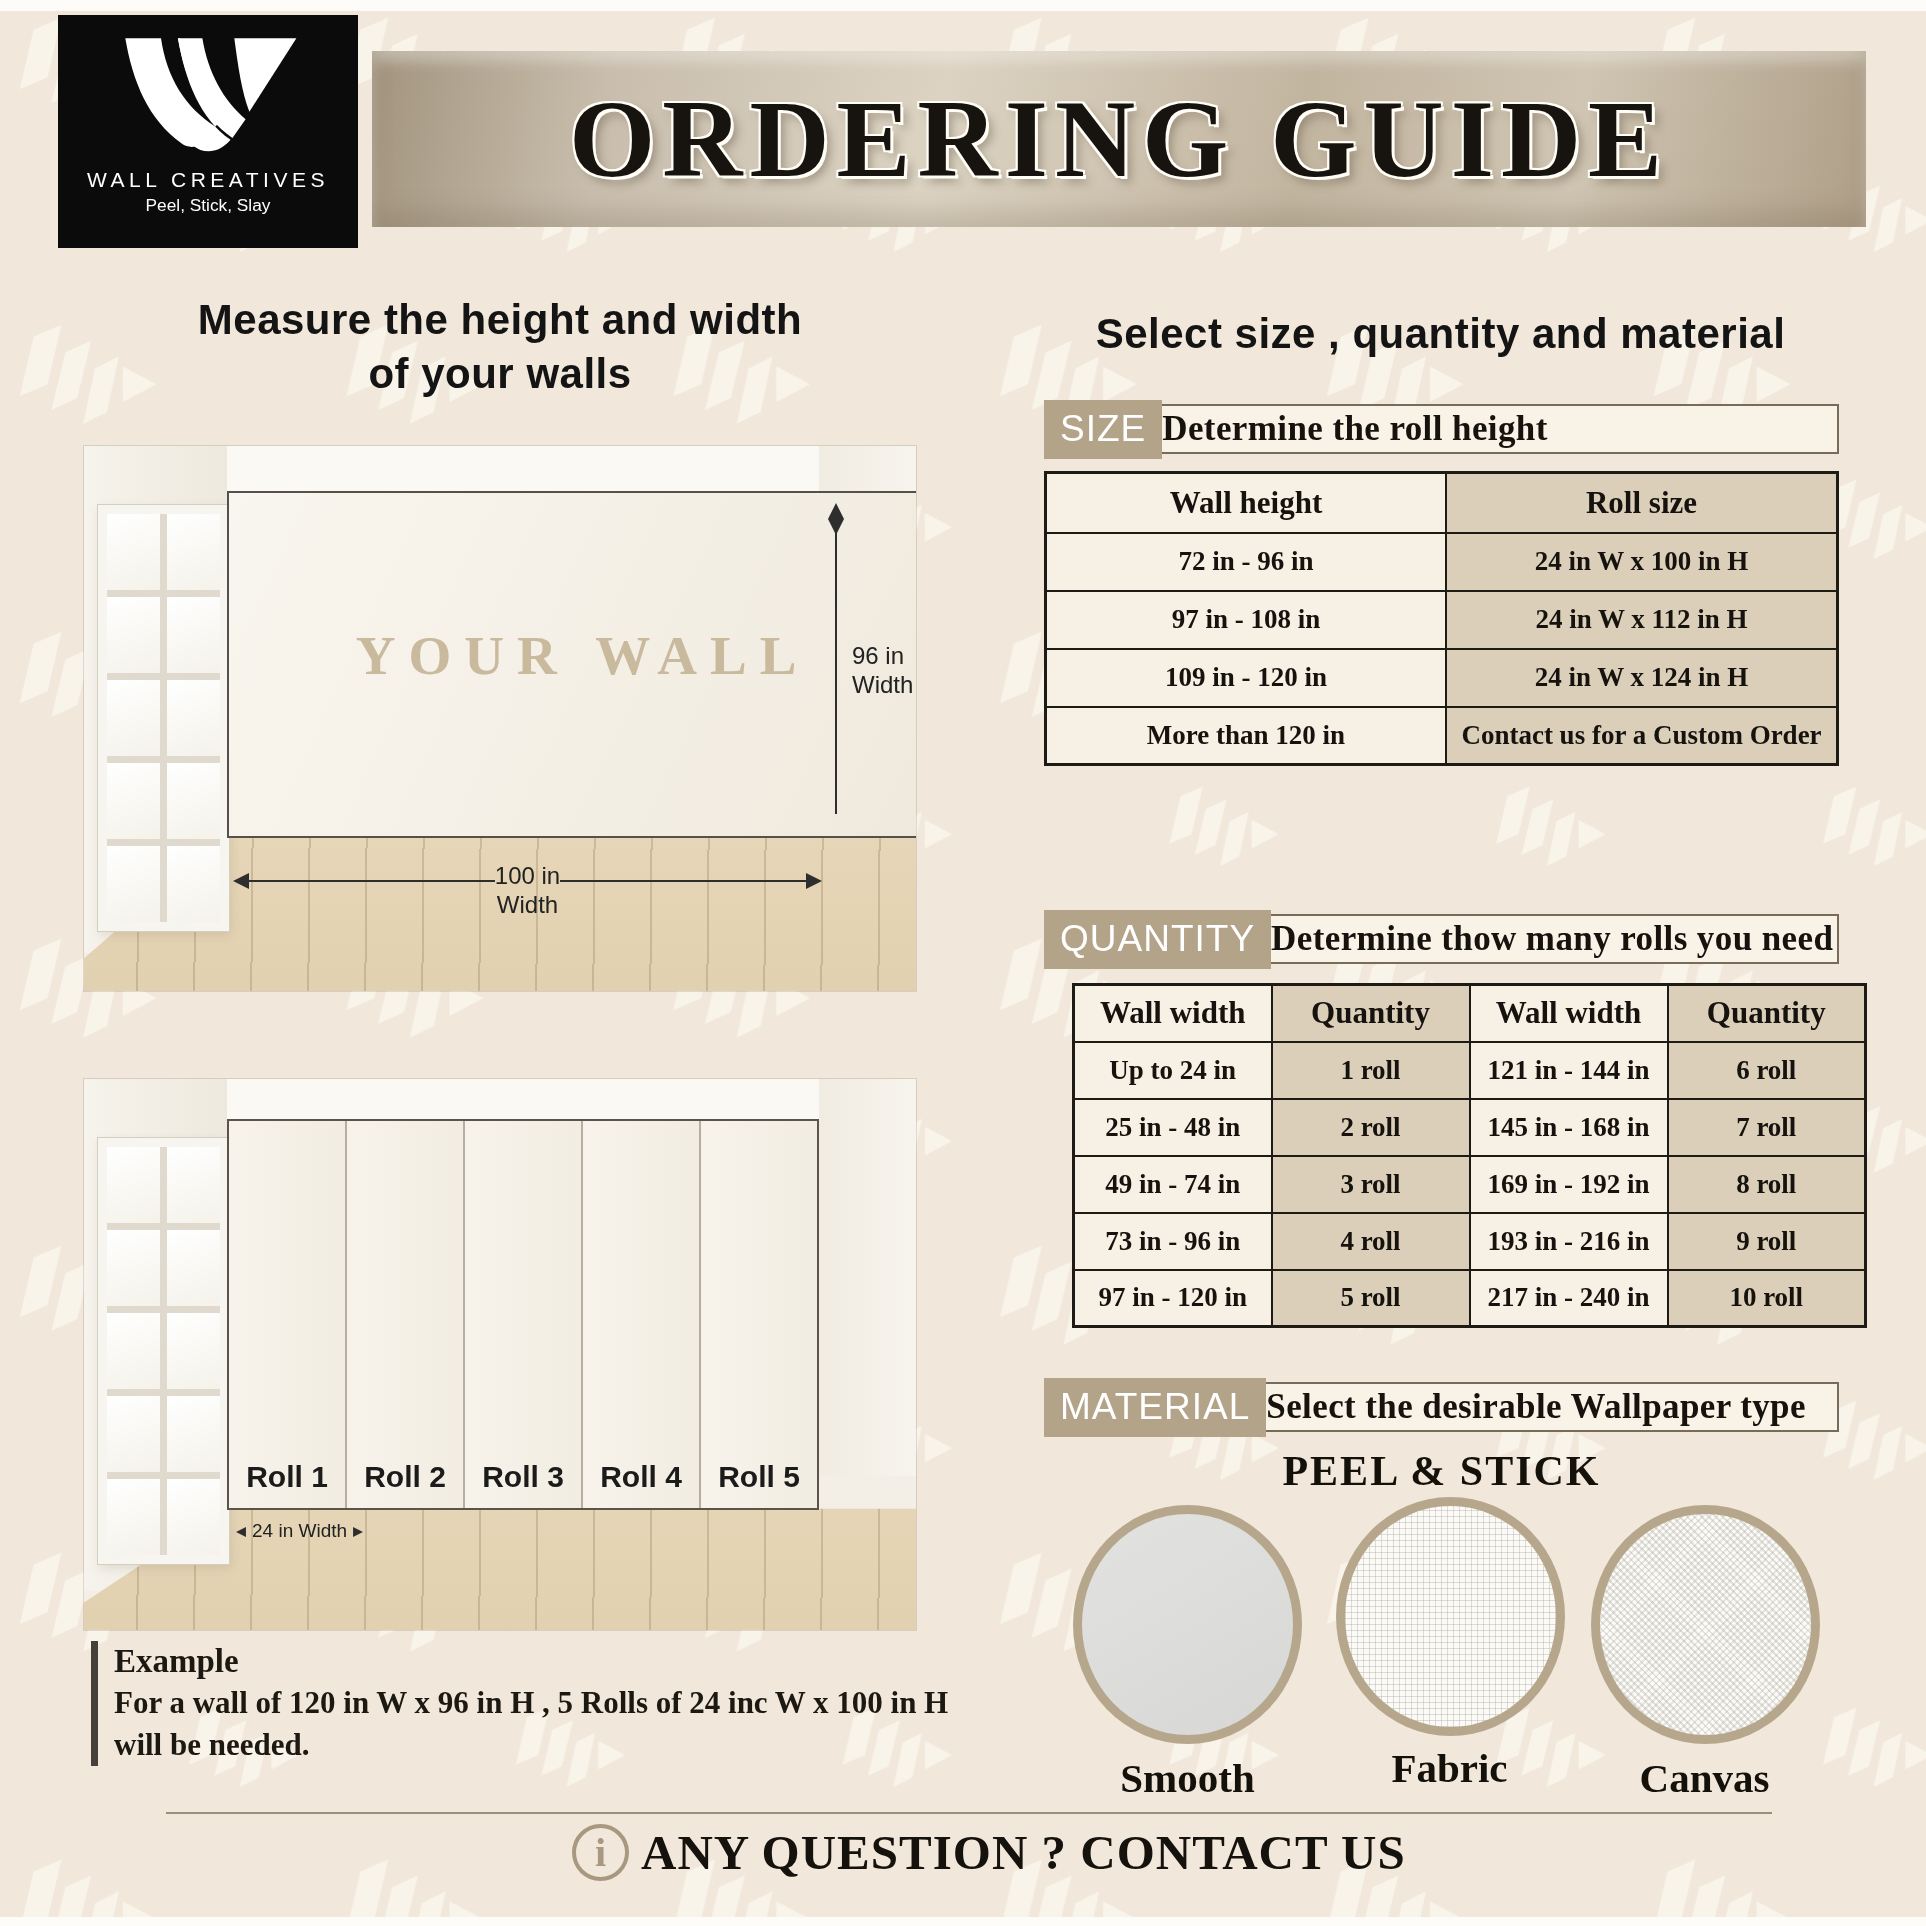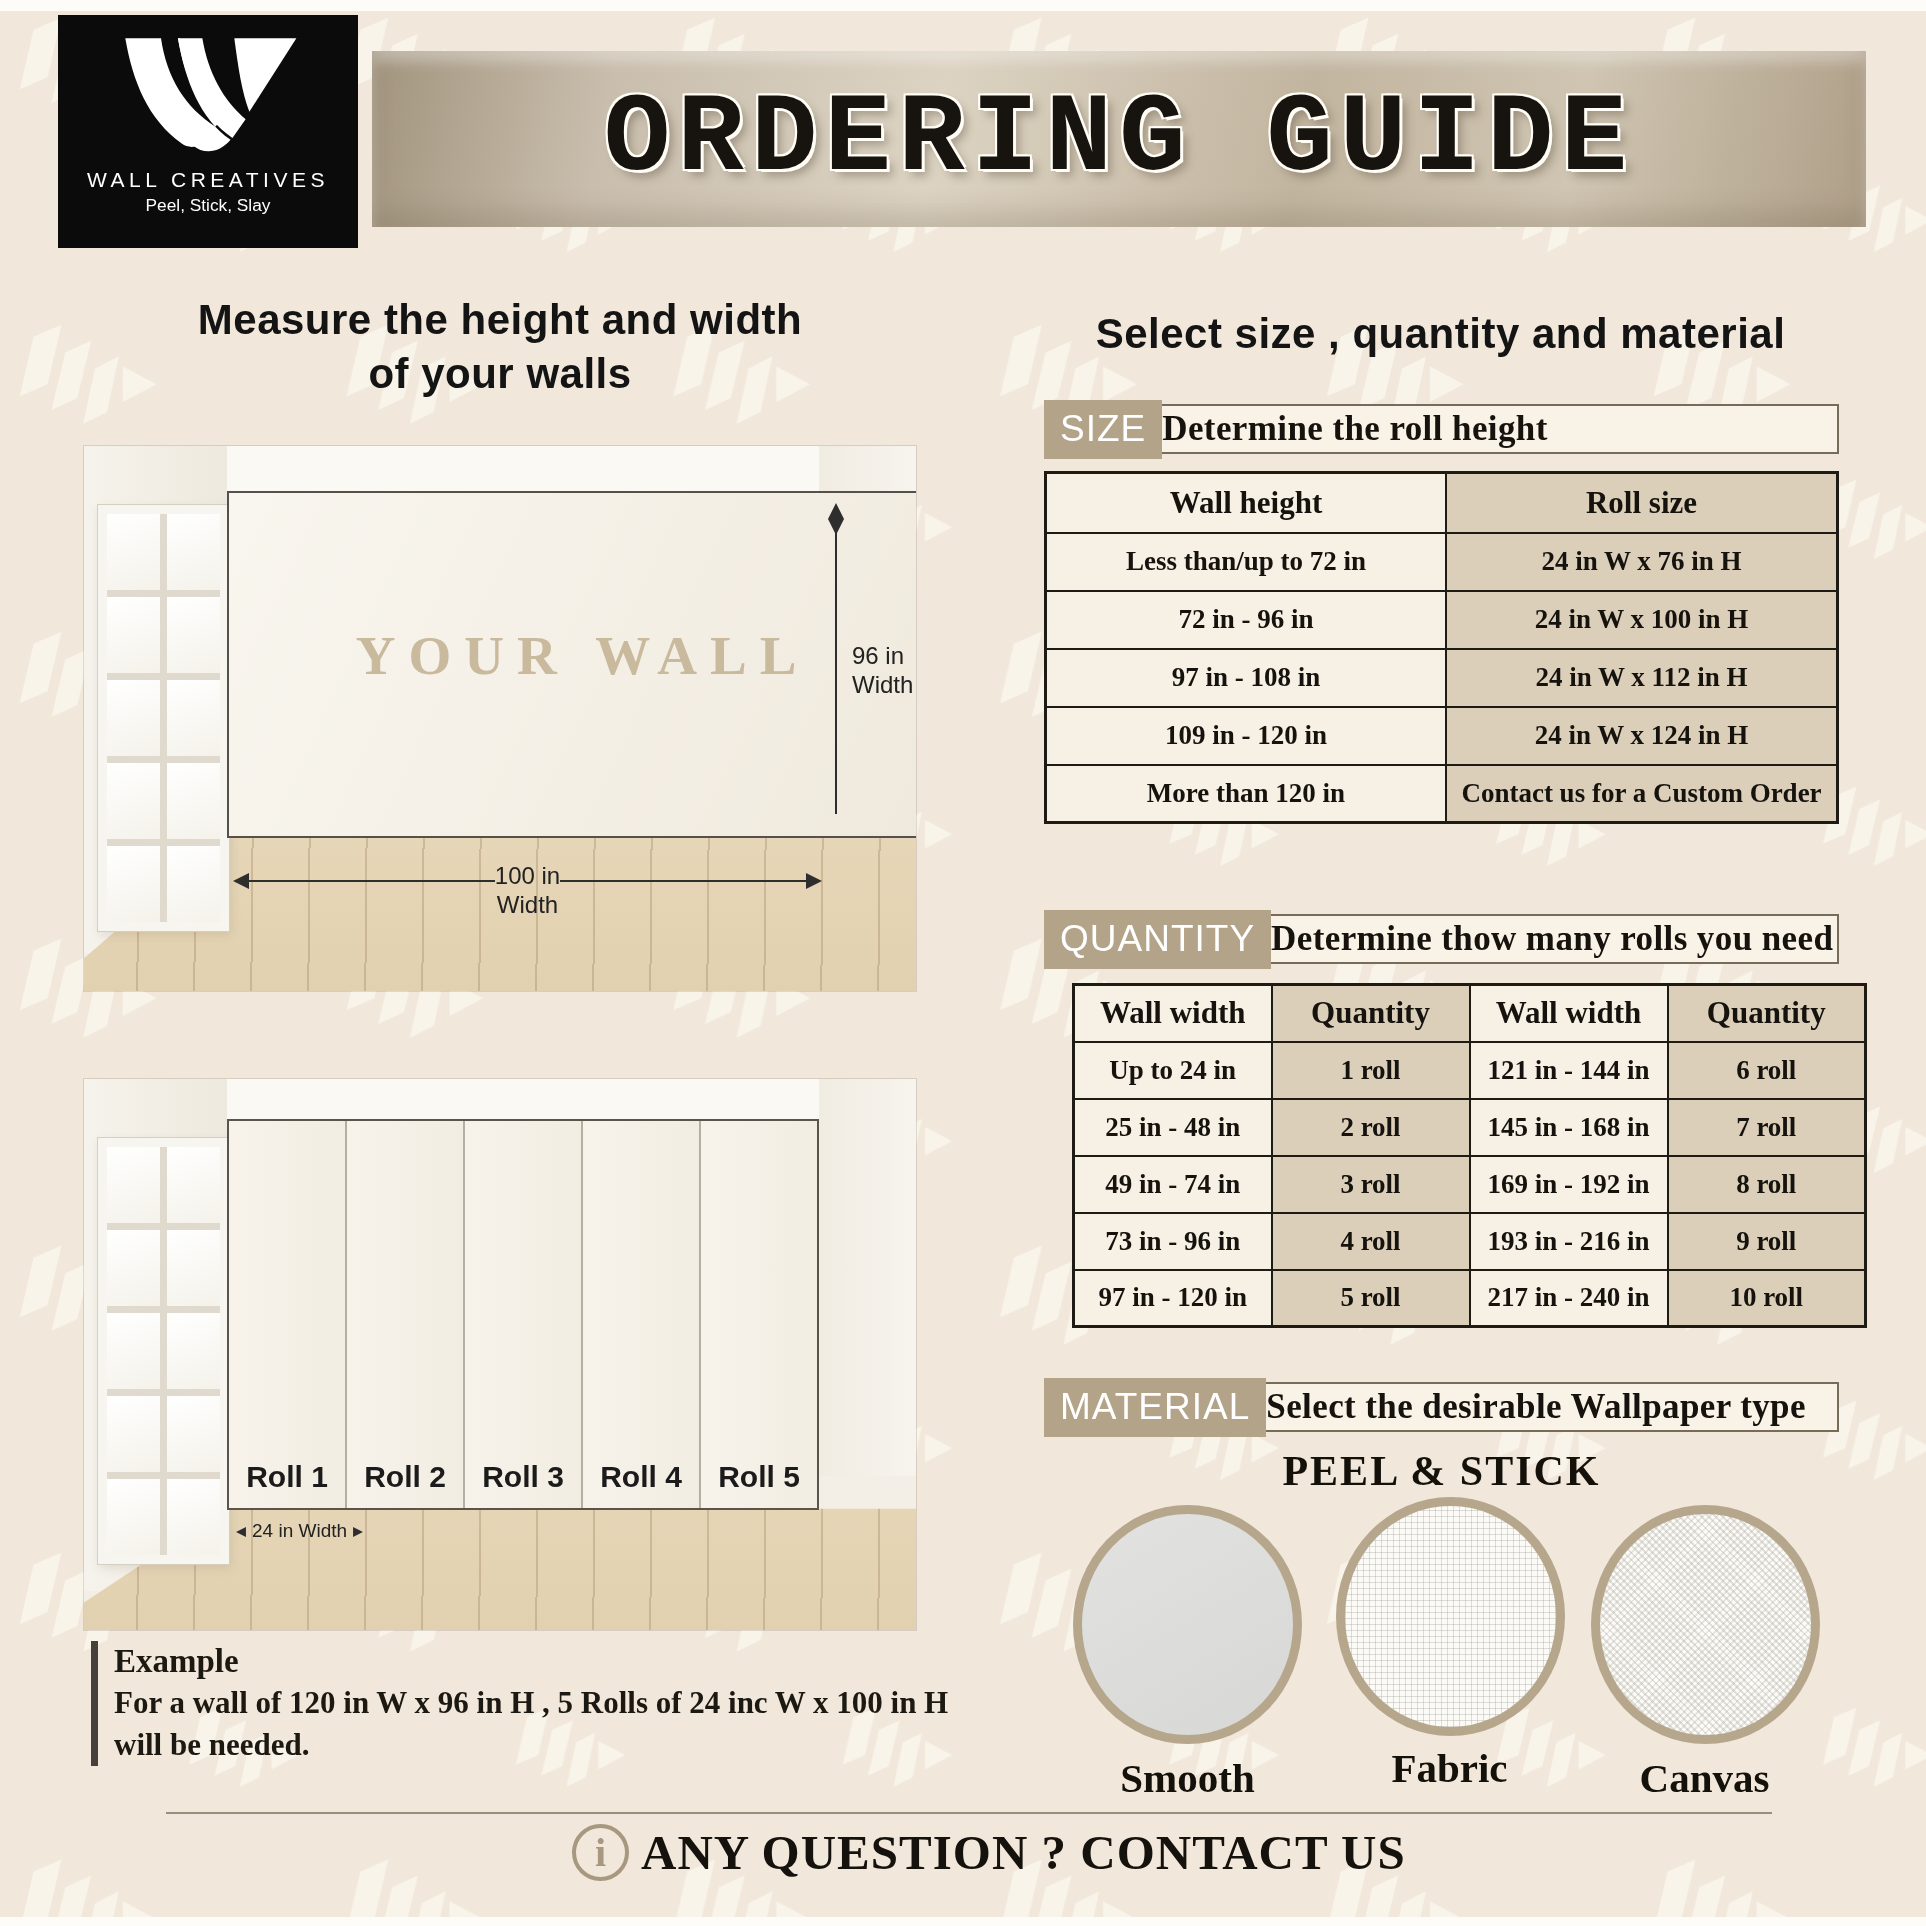--- a/index.html
+++ b/index.html
@@ -12,21 +12,21 @@
   .edge-strip{position:absolute;left:0;width:1927px;height:11px;background:#fdfcf9;}
   .logo-box{position:absolute;left:58px;top:15px;width:300px;height:233px;background:#0b0b0b;
             display:flex;flex-direction:column;align-items:center;justify-content:flex-start;}
   .logo-mark{margin-top:20px;}
   .logo-brand{color:#ffffff;font-size:21px;letter-spacing:4.5px;margin-top:6px;white-space:nowrap;text-align:right;}
   .logo-tagline{color:#ffffff;font-size:17.3px;margin-top:3px;white-space:nowrap;}
   .banner{position:absolute;left:372px;top:51px;width:1494px;height:176px;
           background:linear-gradient(100deg,#a2947e 0%,#c9bead 16%,#dcd3c2 38%,#c2b5a0 62%,#cfc5b2 80%,#af9f88 100%);
           box-shadow:inset 0 -16px 22px rgba(110,95,75,.22), inset 0 10px 14px rgba(255,255,255,.35);
           display:flex;align-items:center;justify-content:center;}
-  .banner-title{font-family:Liberation Mono, monospace;font-weight:bold;font-size:111px;
+  .banner-title{font-family:Liberation Serif, serif;font-weight:bold;font-size:111px;
         letter-spacing:7px;color:#17130e;white-space:nowrap;
         text-shadow:-2px -2px 0 #fffdf6,2px -2px 0 #fffdf6,-2px 2px 0 #fffdf6,3px 3px 0 #fffdf6,6px 7px 10px rgba(70,58,40,.35);}
 
   
   .col-heading{position:absolute;text-align:center;font-size:42px;font-weight:bold;color:#141414;
                line-height:1.28;letter-spacing:0.5px;}
   .left-heading{left:84px;top:293px;width:832px;}
   .right-heading{left:1015px;top:307px;width:851px;}
 
   
@@ -280,24 +280,20 @@
       <div class="section-tag">SIZE</div>
       <div class="section-caption">Determine the roll height</div>
     </div>
     <table class="data-table size-table">
       <tbody>
           <tr class="hdr">
         <td class="cream" style="width:396px;">Wall height</td>
         <td class="tan">Roll size</td>
       </tr>
       <tr>
-        <td class="cream">Less than/up to 72 in</td>
-        <td class="tan">24 in W x 76 in H</td>
-      </tr>
-      <tr>
         <td class="cream">72 in - 96 in</td>
         <td class="tan">24 in W x 100 in H</td>
       </tr>
       <tr>
         <td class="cream">97 in - 108 in</td>
         <td class="tan">24 in W x 112 in H</td>
       </tr>
       <tr>
         <td class="cream">109 in - 120 in</td>
         <td class="tan">24 in W x 124 in H</td>

